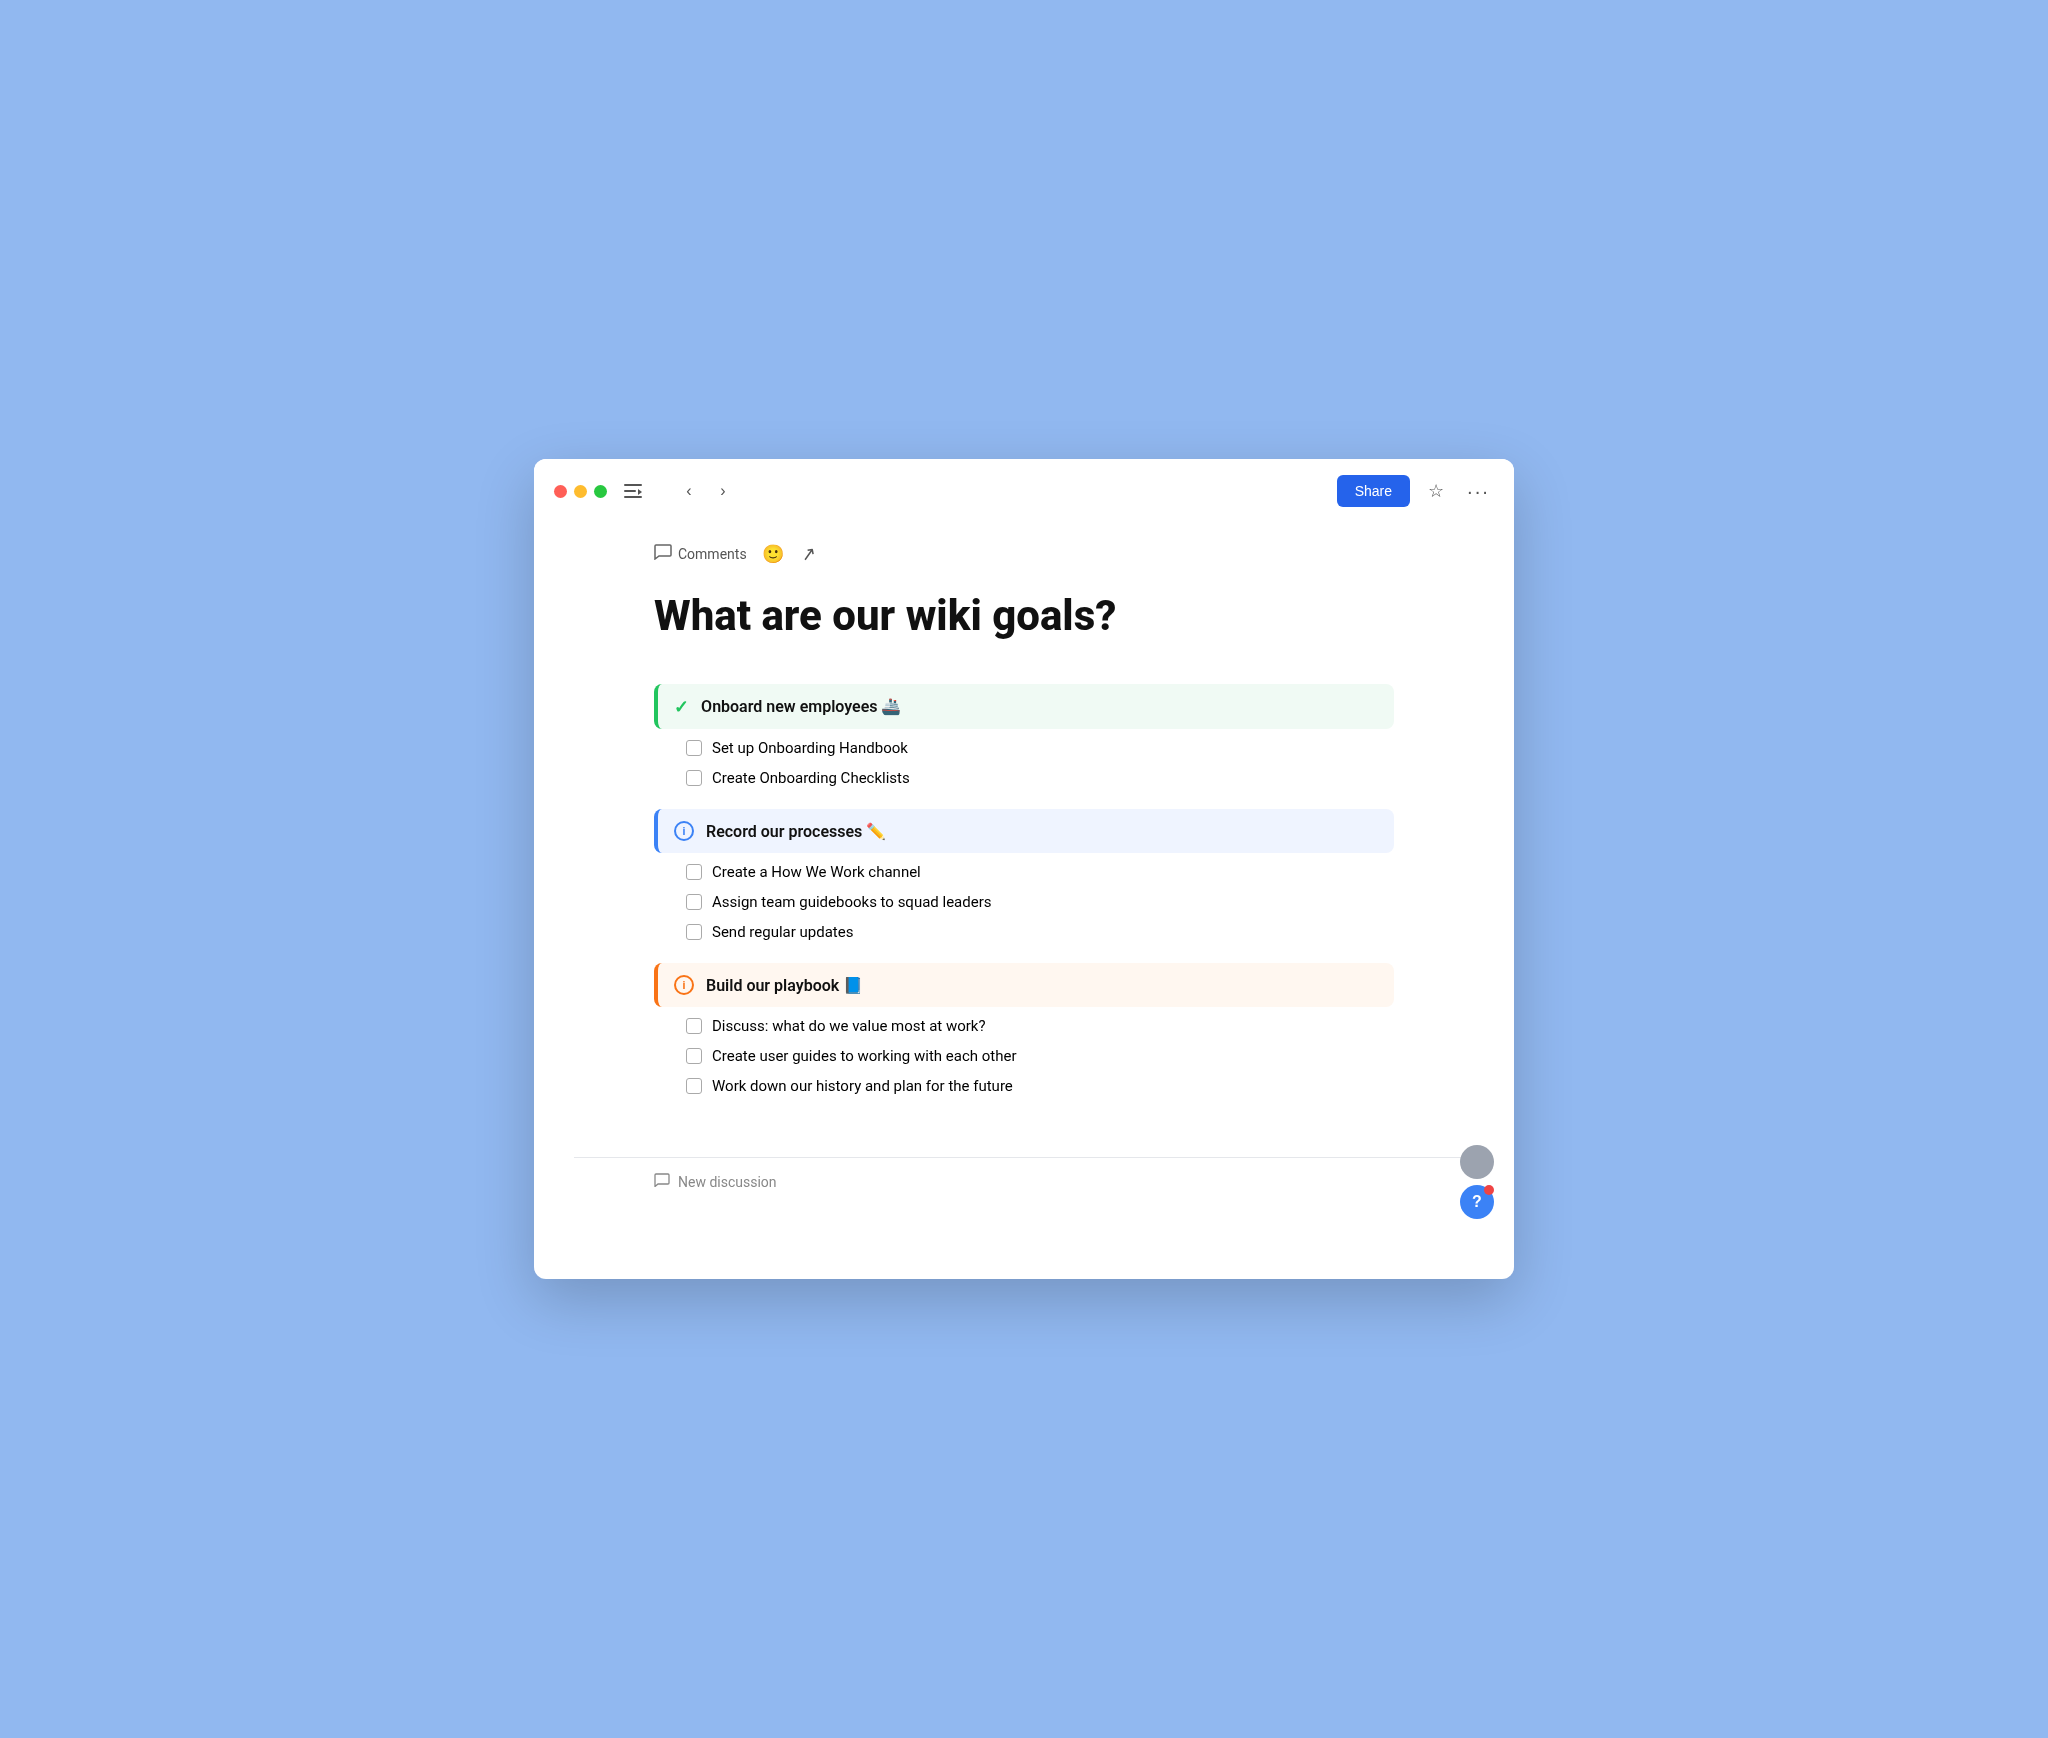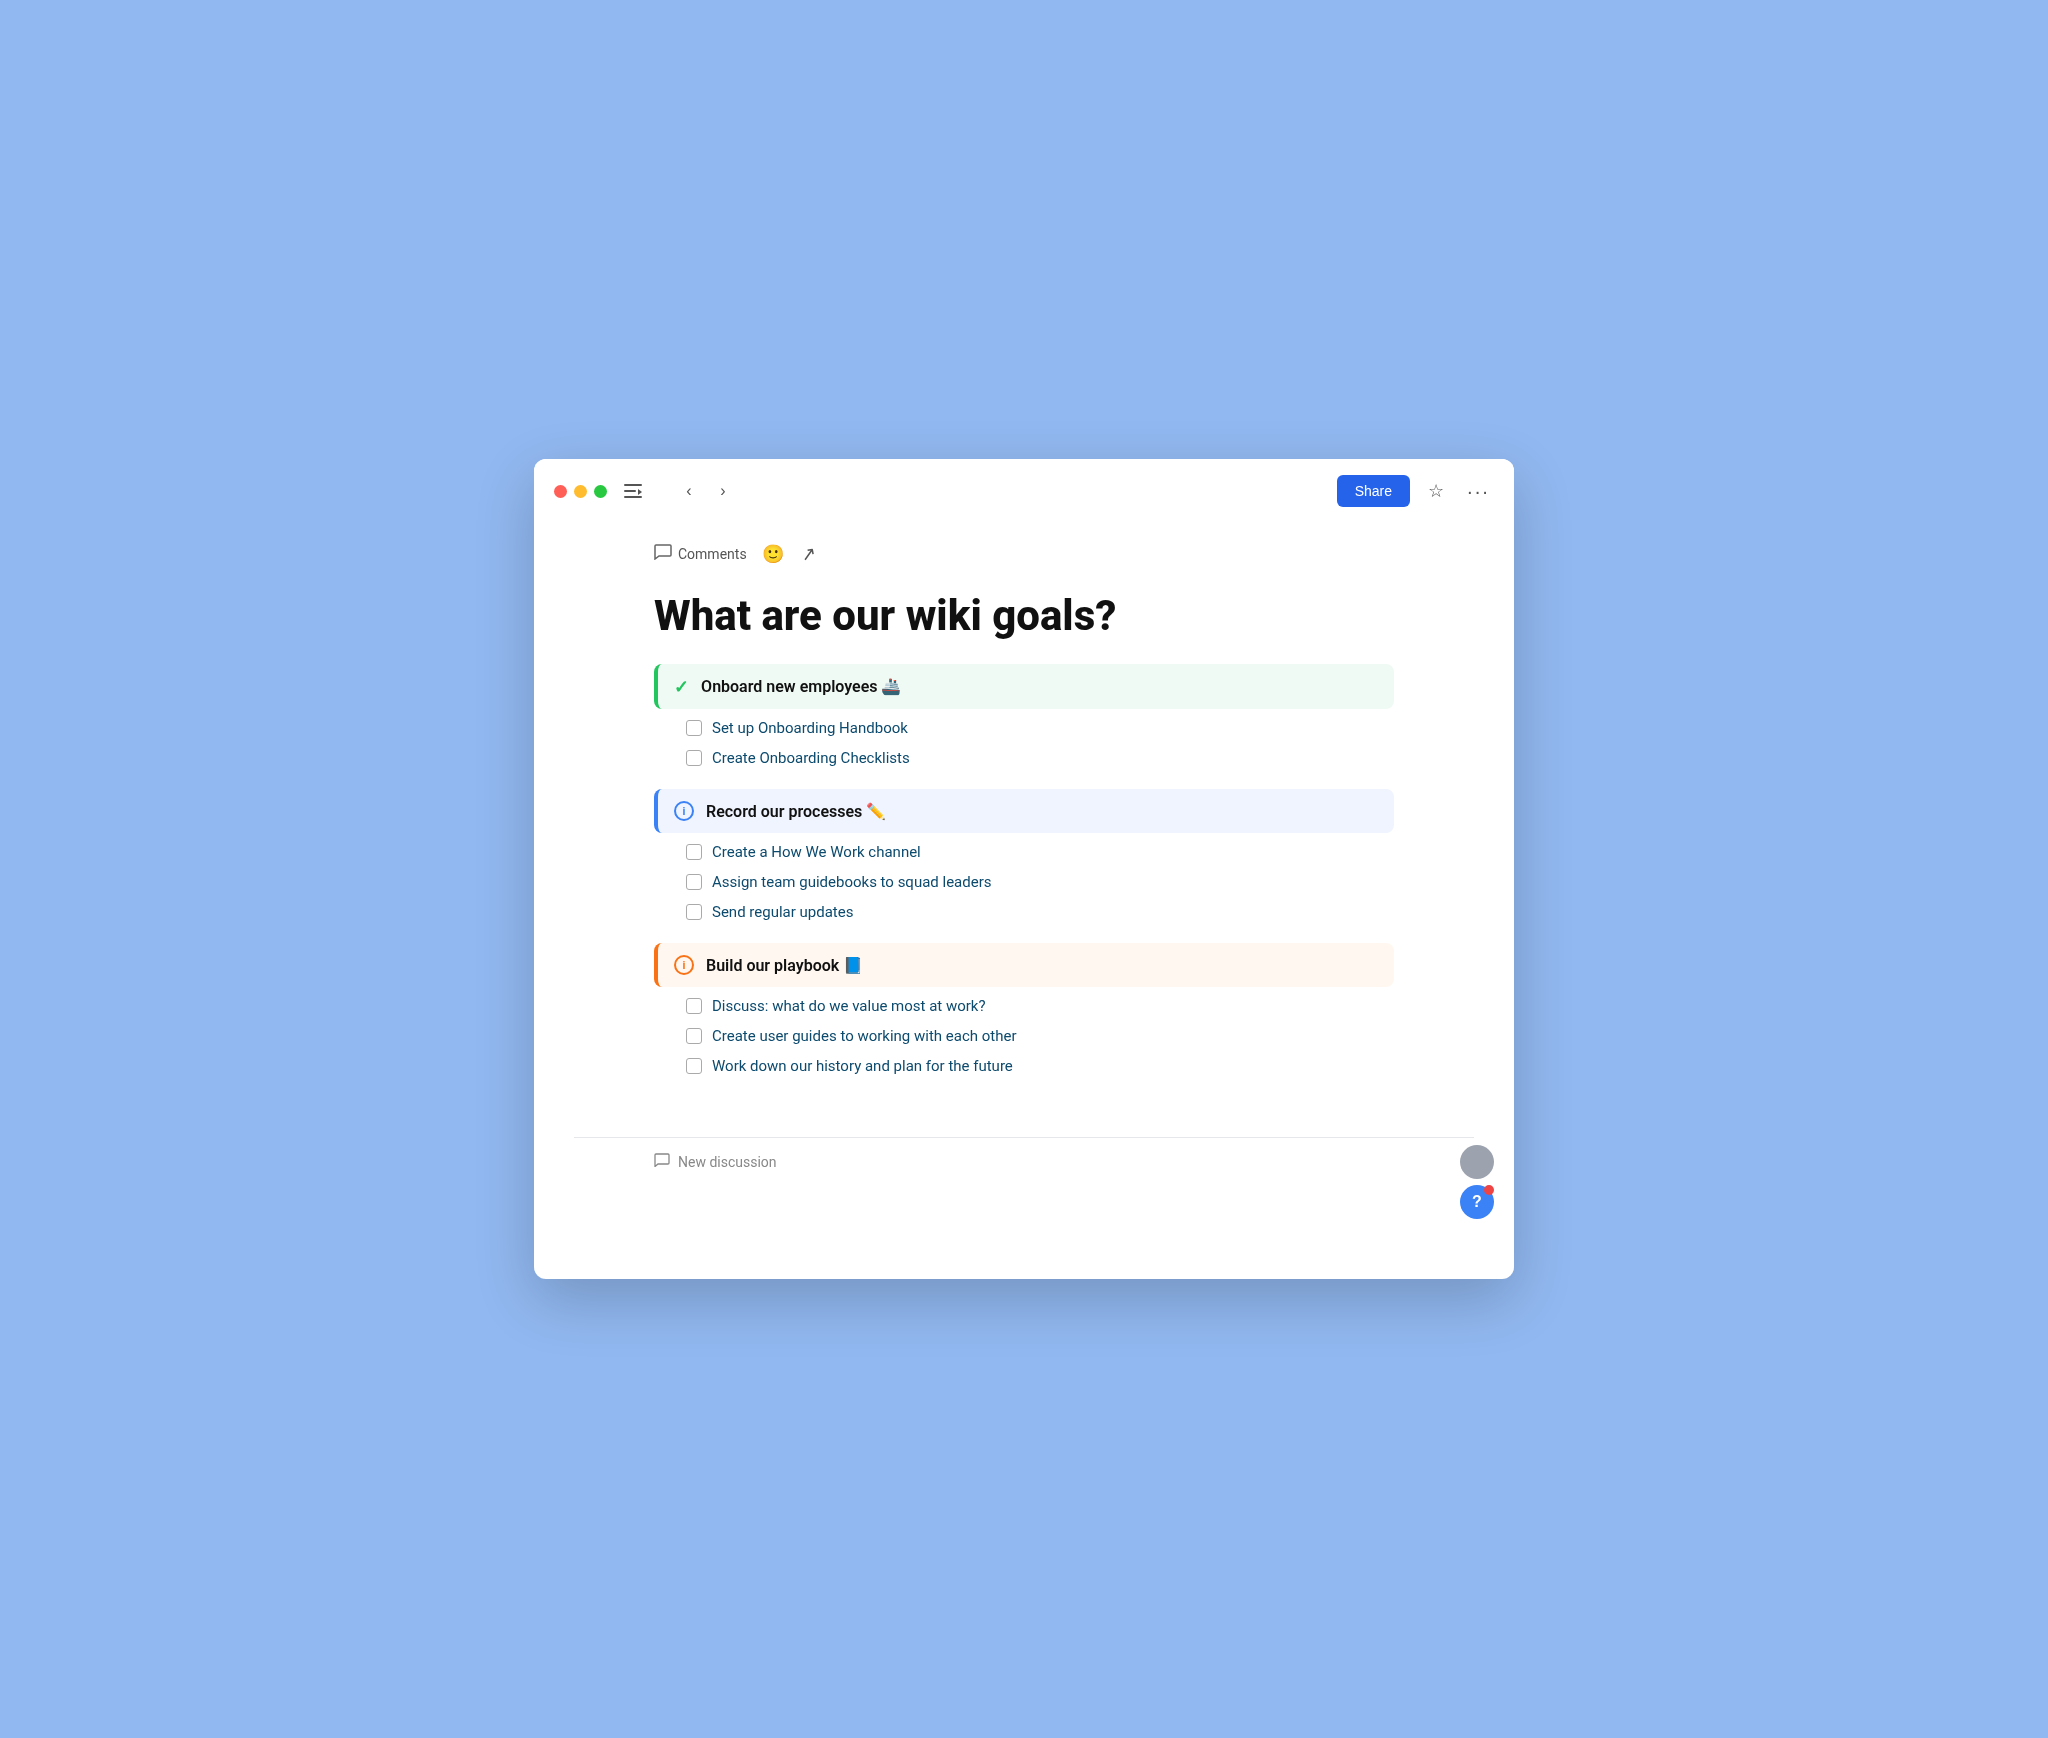--- a/index.html
+++ b/index.html
@@ -143,21 +143,21 @@
     }
 
     .toolbar-icon {
       font-size: 16px;
     }
 
     .page-title {
       font-size: 42px;
       font-weight: 800;
       color: #111;
-      margin-bottom: 24px;
+      margin-bottom: 44px;
       line-height: 1.15;
     }
 
     .section-block {
       margin-bottom: 8px;
     }
 
     .section-header {
       display: flex;
       align-items: center;
@@ -191,21 +191,21 @@
     .checklist {
       margin: 4px 0 16px 28px;
     }
 
     .checklist-item {
       display: flex;
       align-items: center;
       gap: 10px;
       padding: 6px 4px;
       font-size: 15px;
-      color: #0c4a6e;
+      color: #000000;
     }
 
     .checkbox {
       width: 16px;
       height: 16px;
       border: 1.5px solid #aaa;
       border-radius: 3px;
       flex-shrink: 0;
       background: white;
     }

